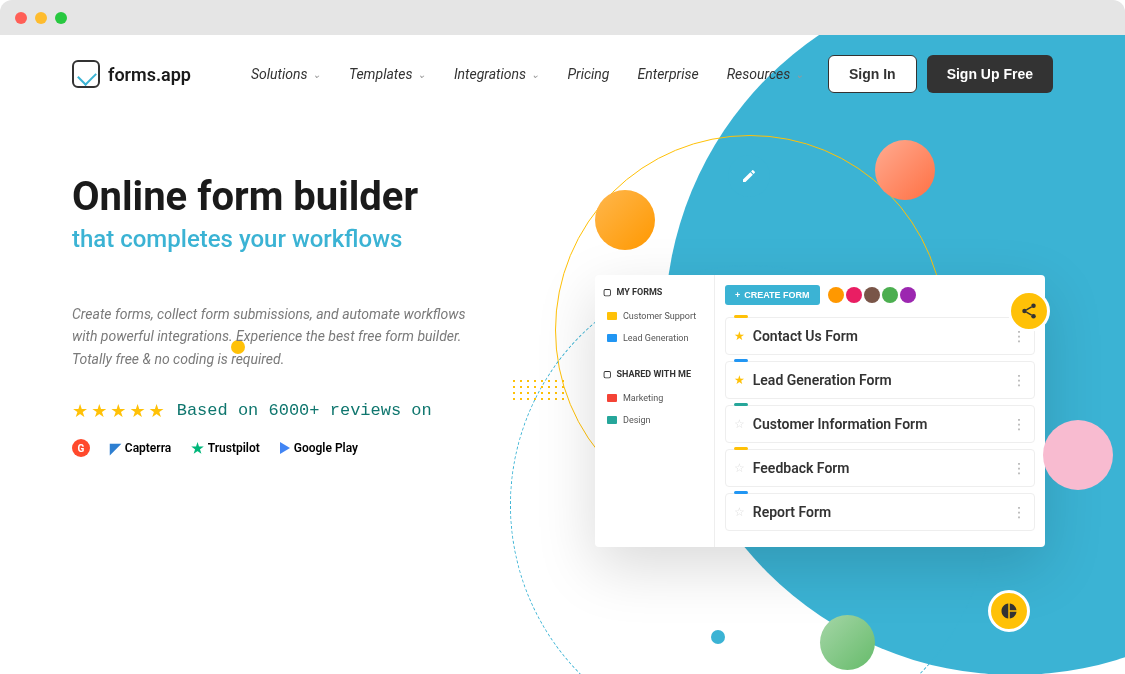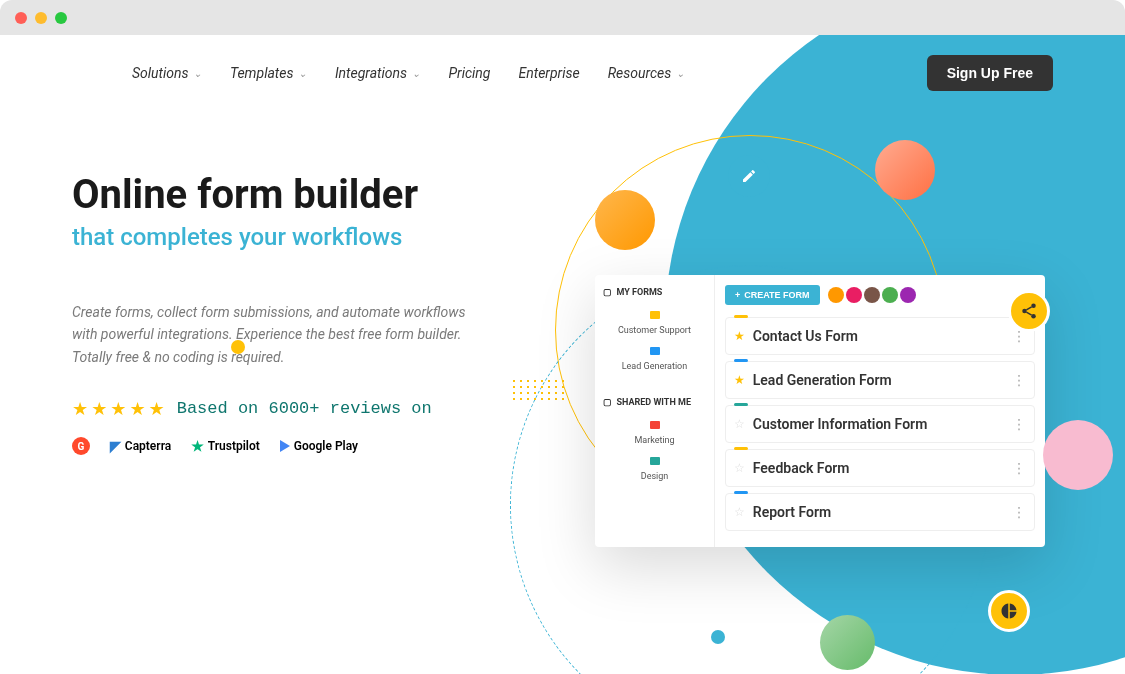--- a/index.html
+++ b/index.html
@@ -48,21 +48,21 @@
     .gplay-icon { width: 0; height: 0; border-left: 10px solid #4285f4; border-top: 6px solid transparent; border-bottom: 6px solid transparent; }
     
     .cta-buttons { display: flex; gap: 12px; margin-top: 28px; }
     .btn-google { background: #6576d7; color: #fff; padding: 12px 20px; border-radius: 8px; display: flex; align-items: center; gap: 10px; font-size: 14px; font-weight: 500; border: none; cursor: pointer; }
     .google-icon { width: 24px; height: 24px; background: #fff; border-radius: 4px; display: flex; align-items: center; justify-content: center; font-weight: bold; }
     .btn-email { background: #fff; border: 1.5px solid #ccc; color: #333; padding: 12px 28px; border-radius: 8px; font-size: 14px; font-weight: 500; cursor: pointer; }
     
     .dashboard-mockup { position: absolute; right: 80px; top: 240px; width: 450px; background: #fff; box-shadow: 0 20px 60px rgba(0,0,0,0.15); border-radius: 4px; display: flex; z-index: 3; }
     .sidebar { width: 120px; padding: 12px 8px; border-right: 1px solid #eee; }
     .sidebar-section { font-size: 9px; font-weight: 700; color: #333; margin-bottom: 8px; display: flex; align-items: center; gap: 5px; }
-    .sidebar-item { font-size: 9px; color: #555; padding: 6px 4px; display: flex; align-items: center; gap: 6px; flex-direction: column; }
+    .sidebar-item { font-size: 9px; color: #555; padding: 6px 4px; display: flex; align-items: center; gap: 6px; }
     .folder-icon { width: 10px; height: 8px; border-radius: 1px; }
     .folder-yellow { background: #ffc107; }
     .folder-blue { background: #2196f3; }
     .folder-red { background: #f44336; }
     .folder-teal { background: #26a69a; }
     
     .main-panel { flex: 1; padding: 10px; }
     .panel-header { display: flex; align-items: center; gap: 8px; margin-bottom: 12px; }
     .create-btn { background: #3bb3d4; color: #fff; font-size: 9px; font-weight: 600; padding: 5px 10px; border-radius: 3px; border: none; display: flex; align-items: center; gap: 4px; }
     .avatars { display: flex; gap: 2px; }
@@ -152,20 +152,24 @@
       <span></span>
       <span></span>
       <span></span>
       <span></span>
       <span></span>
       <span></span>
       <span></span>
   </div>
 
   <header class="header">
+    <div class="logo">
+      <div class="logo-icon"></div>
+      <span>forms.app</span>
+    </div>
     <nav class="nav">
       <div class="nav-item">
         <span>Solutions</span>
         <span class="chevron">⌄</span>
       </div>
       <div class="nav-item">
         <span>Templates</span>
         <span class="chevron">⌄</span>
       </div>
       <div class="nav-item">
@@ -177,20 +181,21 @@
       </div>
       <div class="nav-item">
         <span>Enterprise</span>
       </div>
       <div class="nav-item">
         <span>Resources</span>
         <span class="chevron">⌄</span>
       </div>
     </nav>
     <div class="header-buttons">
+      <button class="btn btn-outline">Sign In</button>
       <button class="btn btn-dark">Sign Up Free</button>
     </div>
   </header>
 
   <section class="hero">
     <h1 class="hero-title">Online form builder</h1>
     <h2 class="hero-subtitle">that completes your workflows</h2>
     <p class="hero-desc">Create forms, collect form submissions, and automate workflows with powerful integrations. Experience the best free form builder. Totally free &amp; no coding is required.</p>
 
     <div class="reviews">

